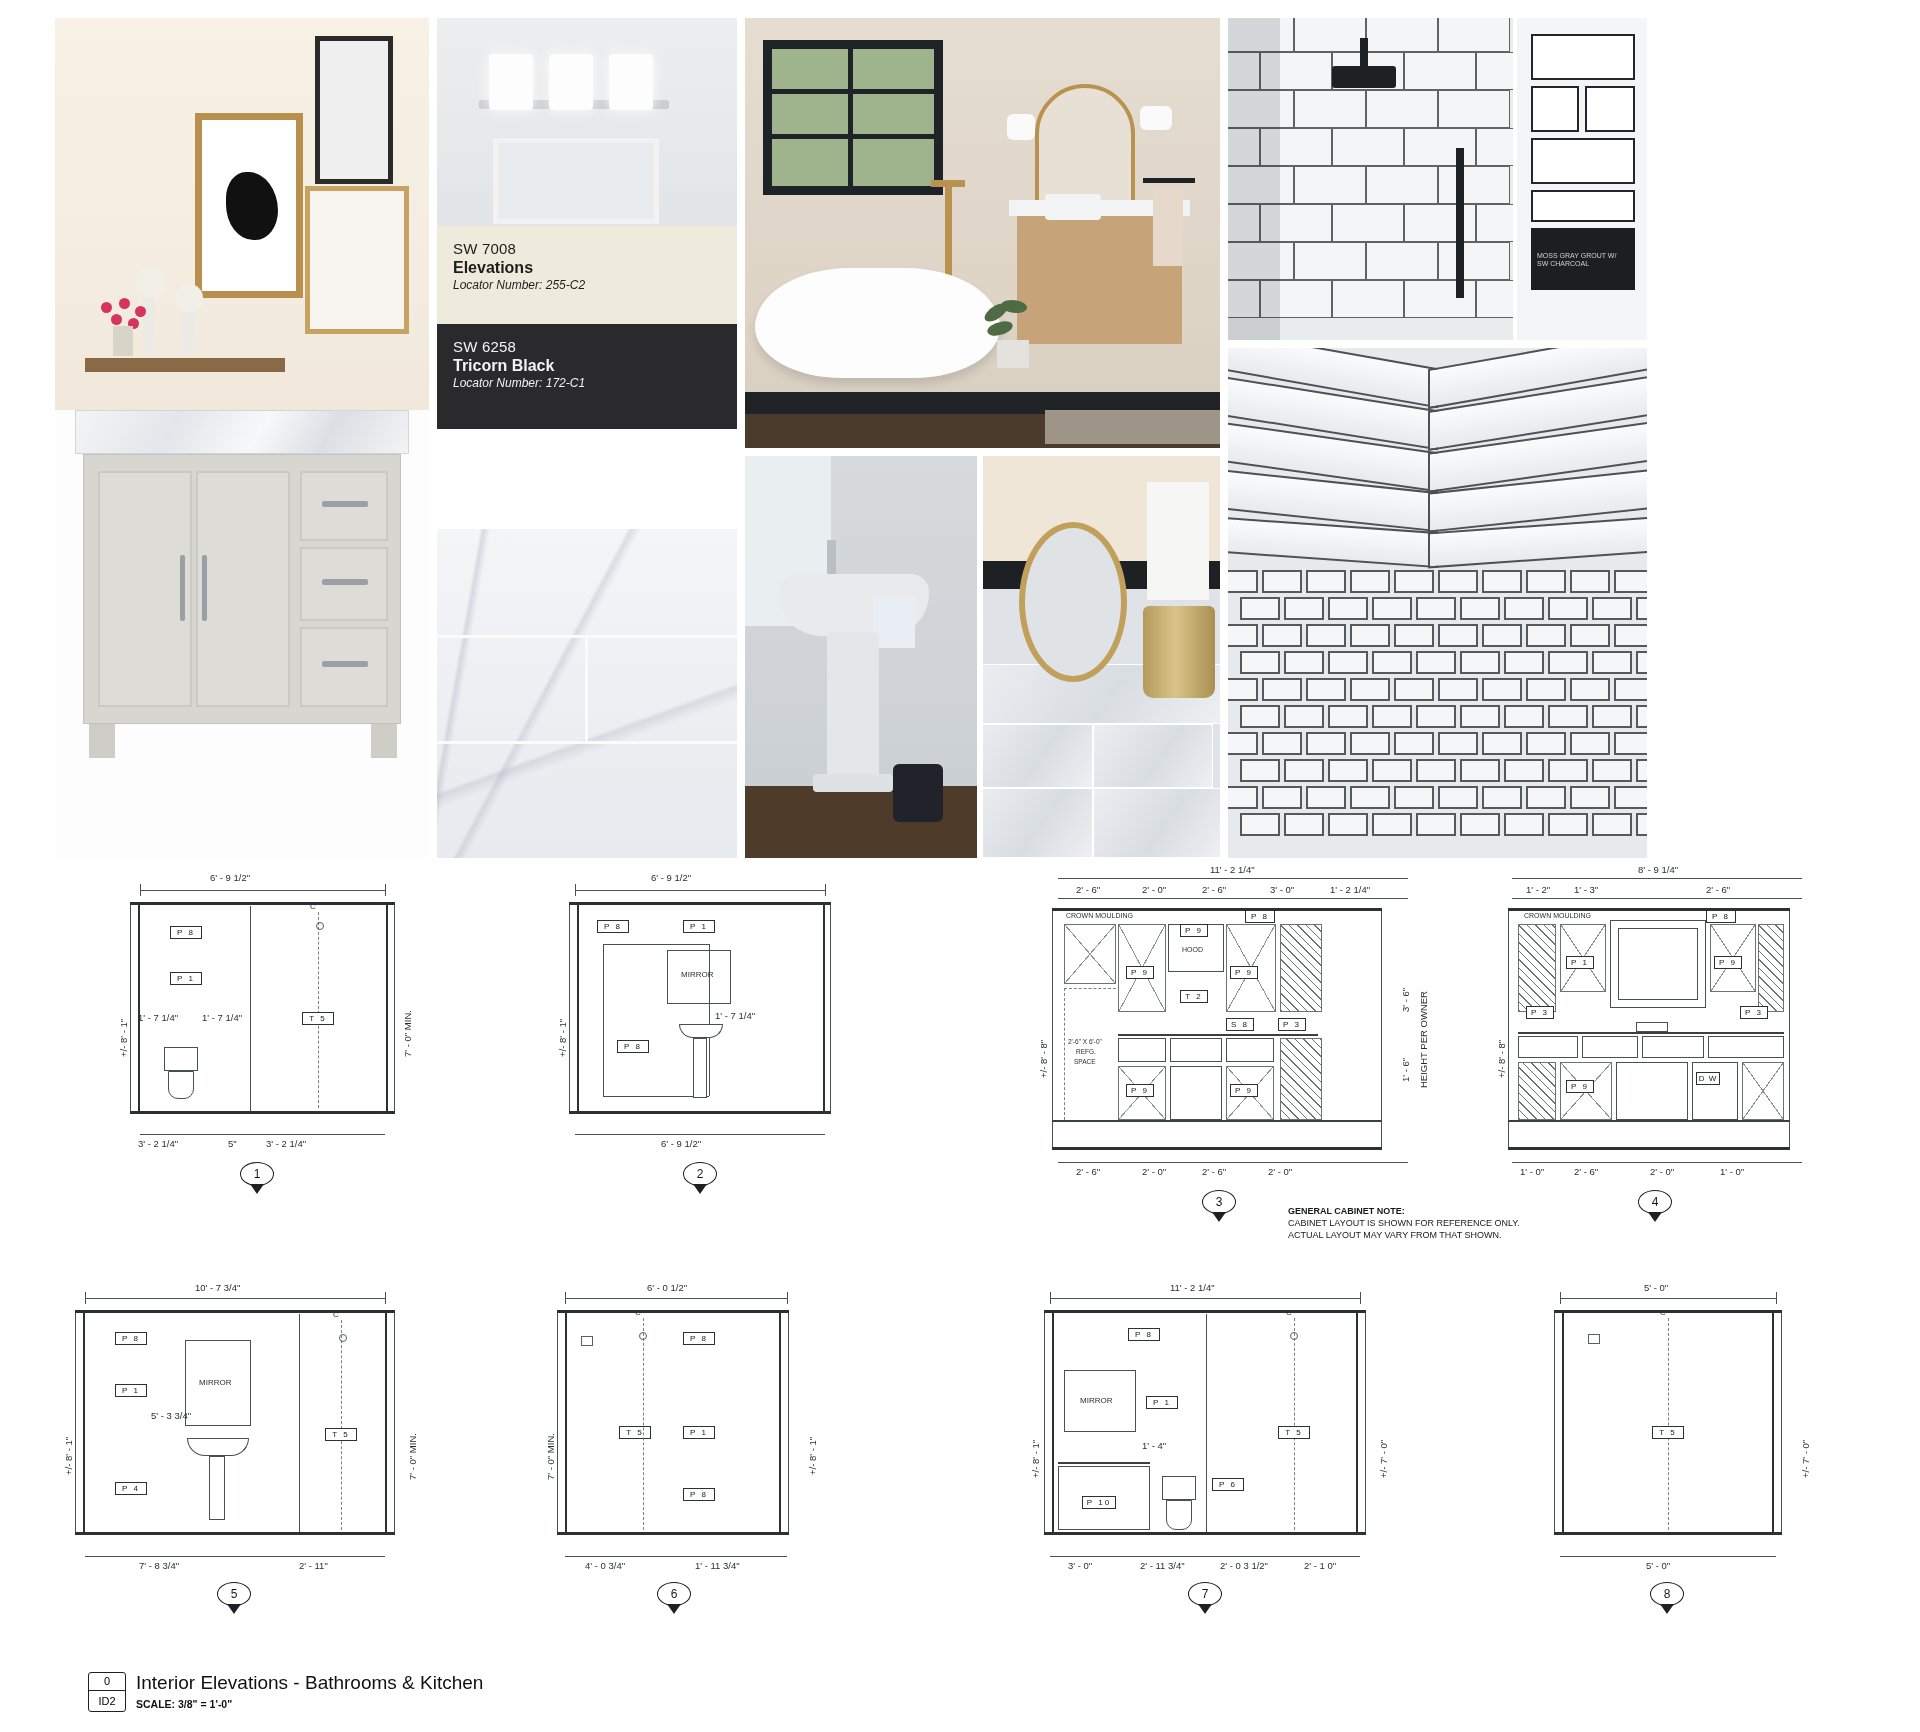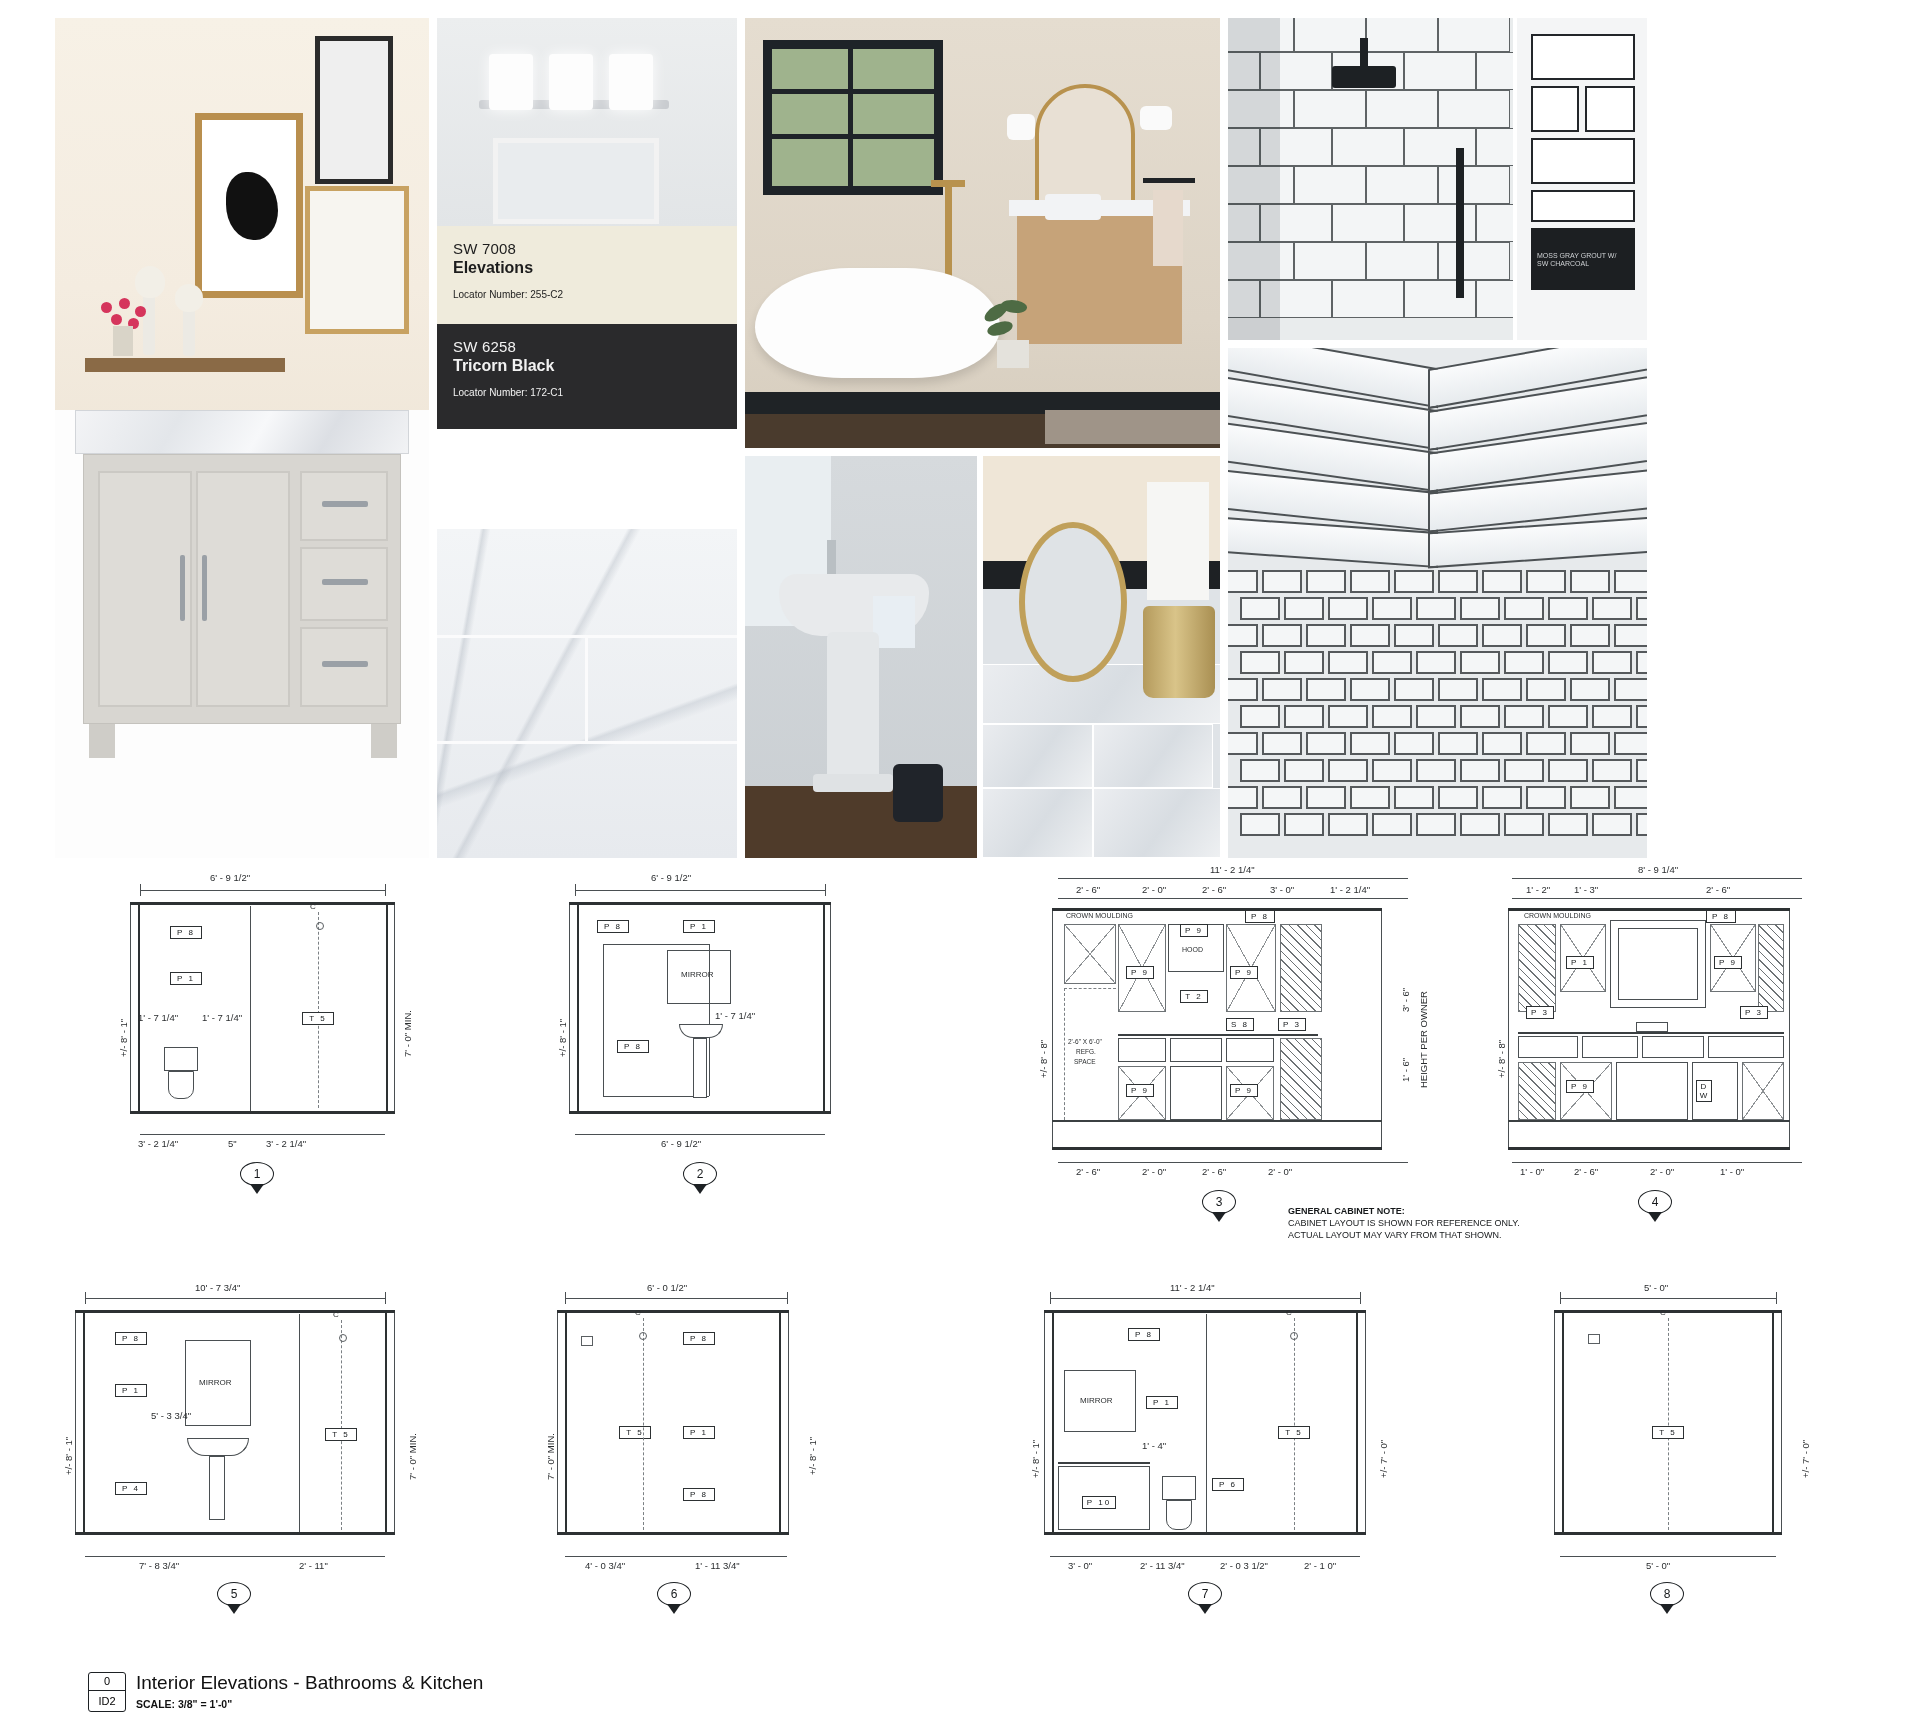--- a/index.html
+++ b/index.html
@@ -45,21 +45,21 @@
   
   .col2 { position:absolute; left:382px; top:0; width:300px; height:840px; }
   .light-photo { position:absolute; left:0; top:0; width:300px; height:208px; background:#e8eaec; overflow:hidden; }
   .lp-wall { position:absolute; inset:0; background:linear-gradient(180deg,#eceeef,#e2e5e7); }
   .lp-bar { position:absolute; left:42px; top:82px; width:190px; height:9px; background:#c9ccd0; border-radius:3px; }
   .lp-globe { position:absolute; top:36px; width:44px; height:56px; background:#fdfdfd; border-radius:4px; box-shadow:0 0 14px rgba(255,255,255,.9); }
   .lp-mirror { position:absolute; left:56px; top:120px; width:166px; height:86px; border:5px solid #f2f2f2; background:#e9ecee; }
   .chip { position:absolute; left:0; width:300px; padding:14px 16px 16px; }
   .chip .code { font-size:15px; letter-spacing:.2px; }
   .chip .name { font-size:16px; font-weight:bold; margin-top:2px; }
-  .chip .loc { font-size:10px; margin-top:12px; }
+  .chip .loc { font-size:12px; margin-top:1px;font-style:italic; }
   .marble-chip {
     position:absolute; left:0; width:300px;
     background:
       linear-gradient(118deg, rgba(255,255,255,0) 40%, rgba(170,178,188,.35) 41%, rgba(255,255,255,0) 43%),
       linear-gradient(100deg, rgba(255,255,255,0) 12%, rgba(150,160,172,.3) 13%, rgba(255,255,255,0) 15%),
       linear-gradient(160deg, rgba(255,255,255,0) 60%, rgba(160,170,182,.28) 61%, rgba(255,255,255,0) 64%),
       linear-gradient(180deg,#f3f5f7,#e7eaee);
   }
   .marble-seam { position:absolute; left:0; width:100%; height:3px; background:#fbfbfc; }
 
@@ -642,21 +642,21 @@
       <div class="wallbox" style="left:28px; top:174px; width:60px; height:22px;"></div>
       <div class="wallbox" style="left:92px; top:174px; width:56px; height:22px;"></div>
       <div class="wallbox" style="left:152px; top:174px; width:62px; height:22px;"></div>
       <div class="wallbox" style="left:218px; top:174px; width:76px; height:22px;"></div>
       <div class="hatch" style="left:28px; top:200px; width:38px; height:58px; border:1px solid #6d7275;"></div>
       <div class="xbox" style="left:70px; top:200px; width:52px; height:58px;"></div>
       <div class="wallbox" style="left:126px; top:200px; width:72px; height:58px;"></div>
       <div class="wallbox" style="left:202px; top:200px; width:46px; height:58px;"></div>
       <div class="xbox" style="left:252px; top:200px; width:42px; height:58px;"></div>
       <div class="tagbox" style="left:76px; top:218px; width:28px;">P  9</div>
-      <div class="tagbox" style="left:206px; top:218px; width:16px; letter-spacing:1px;">D W</div>
+      <div class="tagbox" style="left:206px; top:210px; width:24px; letter-spacing:1px;">D W</div>
       <div style="position:absolute; left:146px; top:160px; width:32px; height:10px; border:1px solid #4a4f52; background:#fff;"></div>
       <div class="ln h" style="left:18px; top:258px; width:282px; height:2px; background:#3b4042;"></div>
 
       <div class="ln h" style="left:22px; top:300px; width:290px;"></div>
       <div class="dim" style="left:30px; top:304px;">1' - 0"</div>
       <div class="dim" style="left:84px; top:304px;">2' - 6"</div>
       <div class="dim" style="left:160px; top:304px;">2' - 0"</div>
       <div class="dim" style="left:230px; top:304px;">1' - 0"</div>
 
       <div class="marker" style="left:148px; top:328px;">

